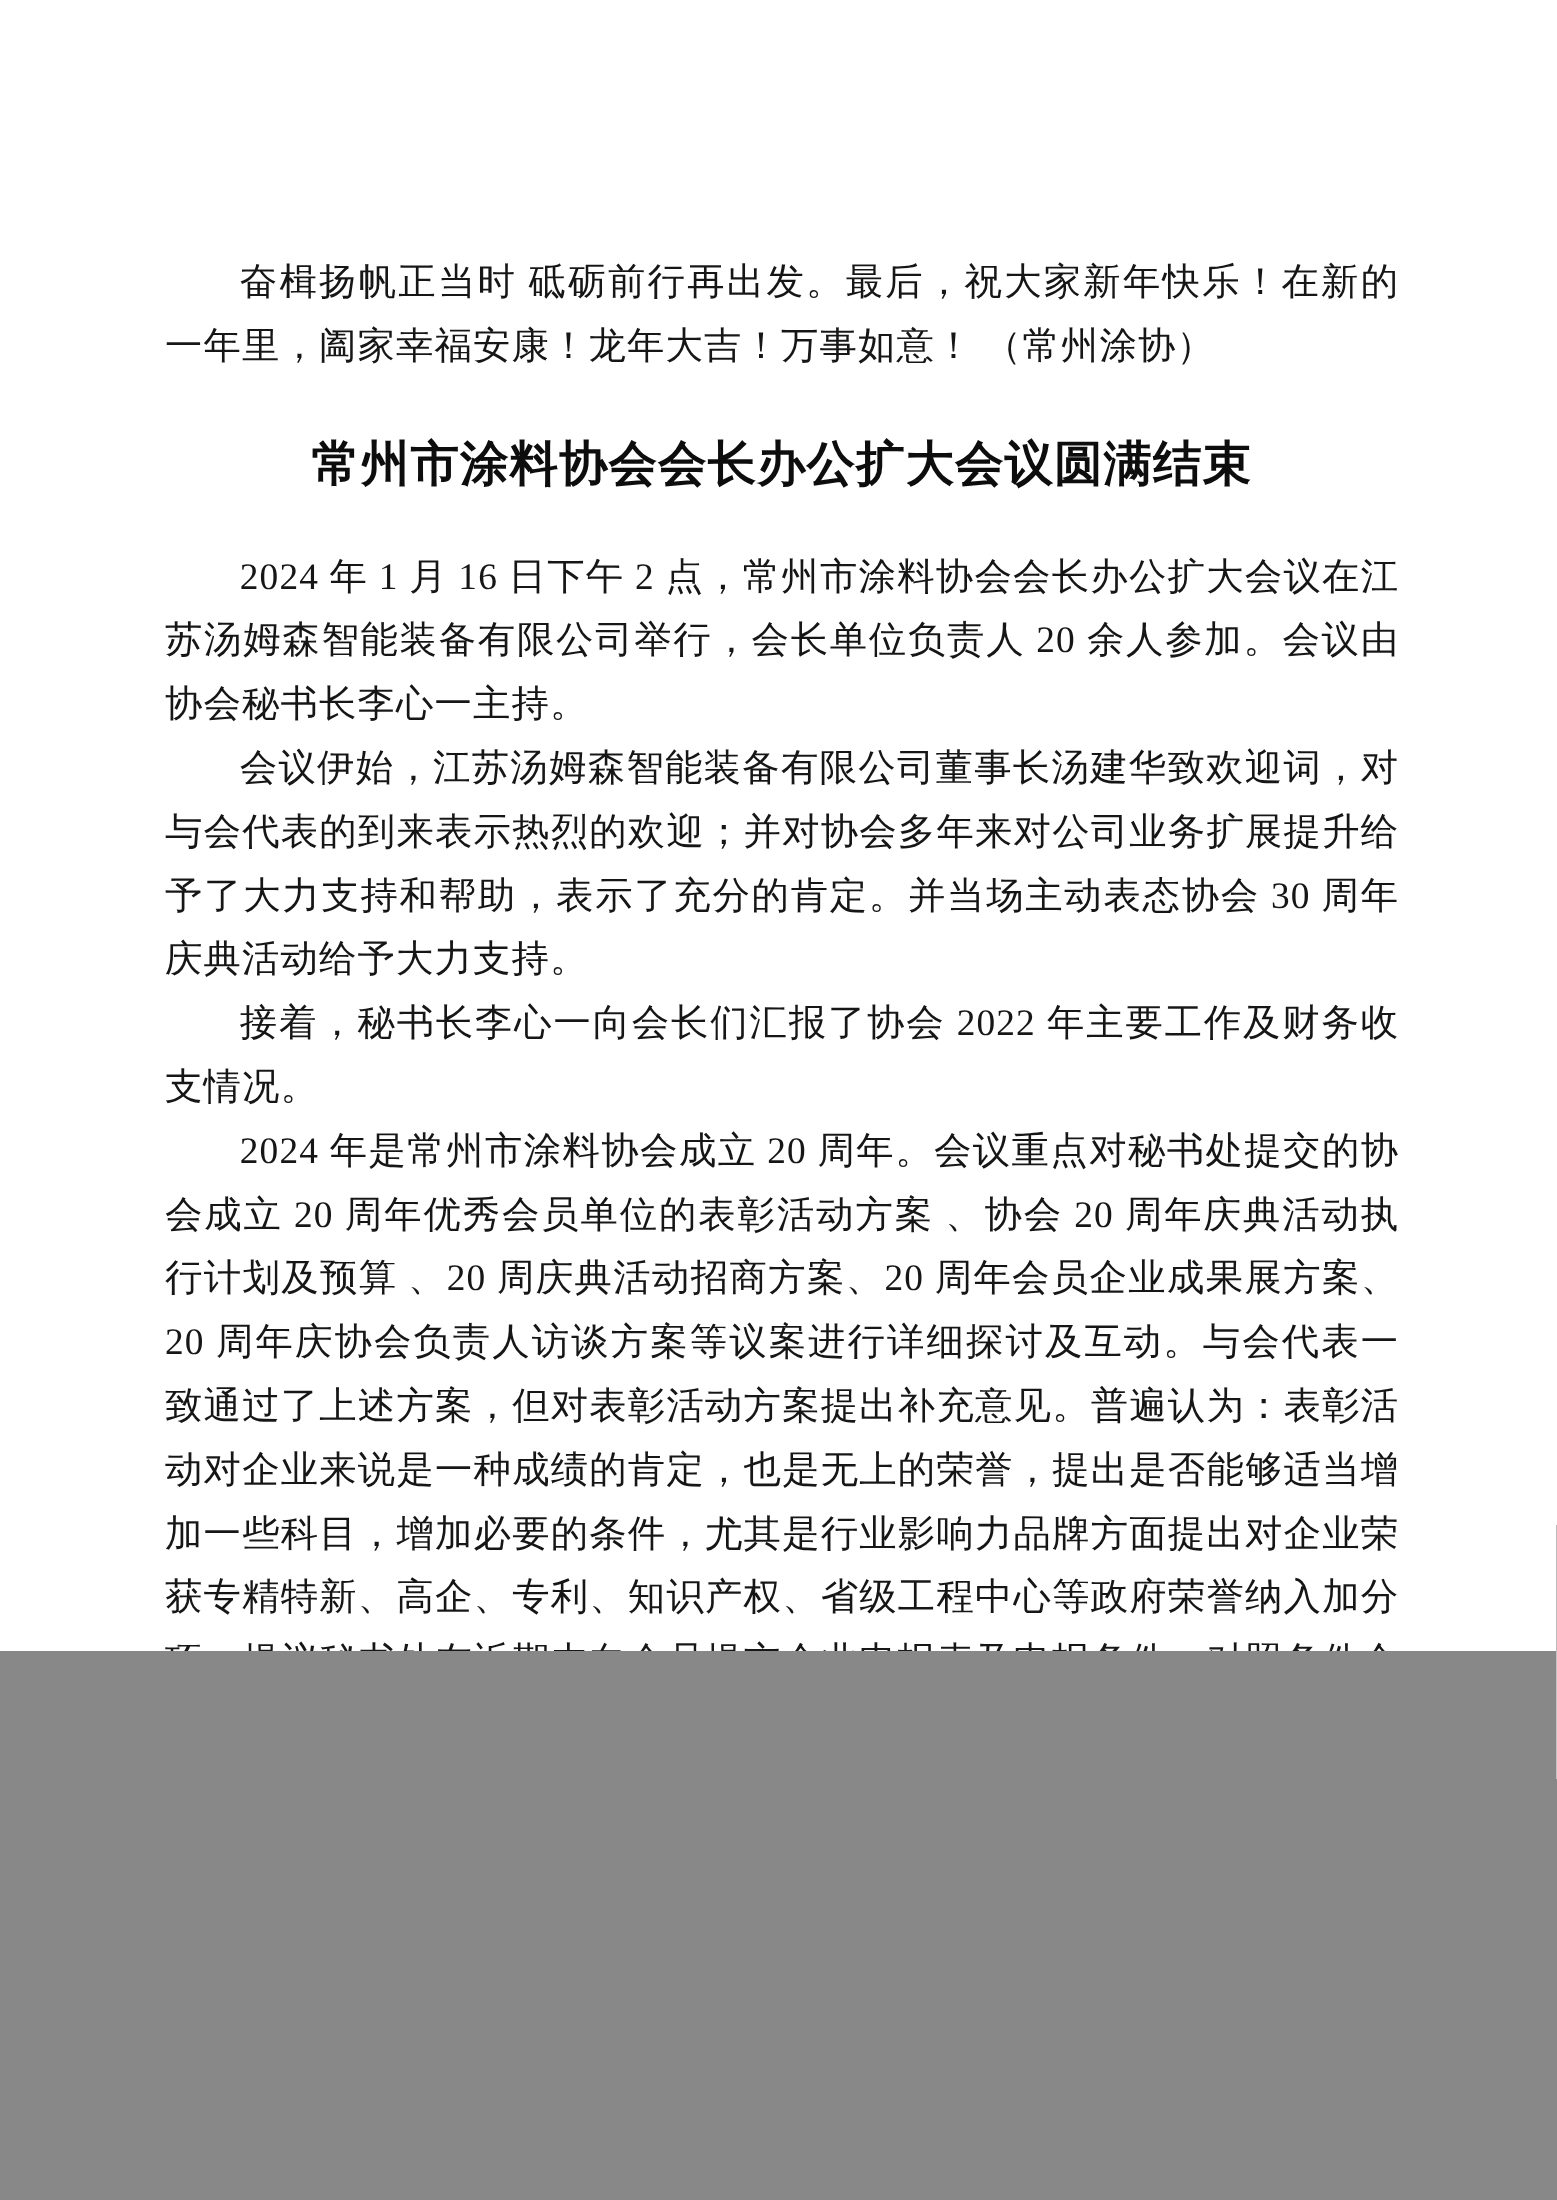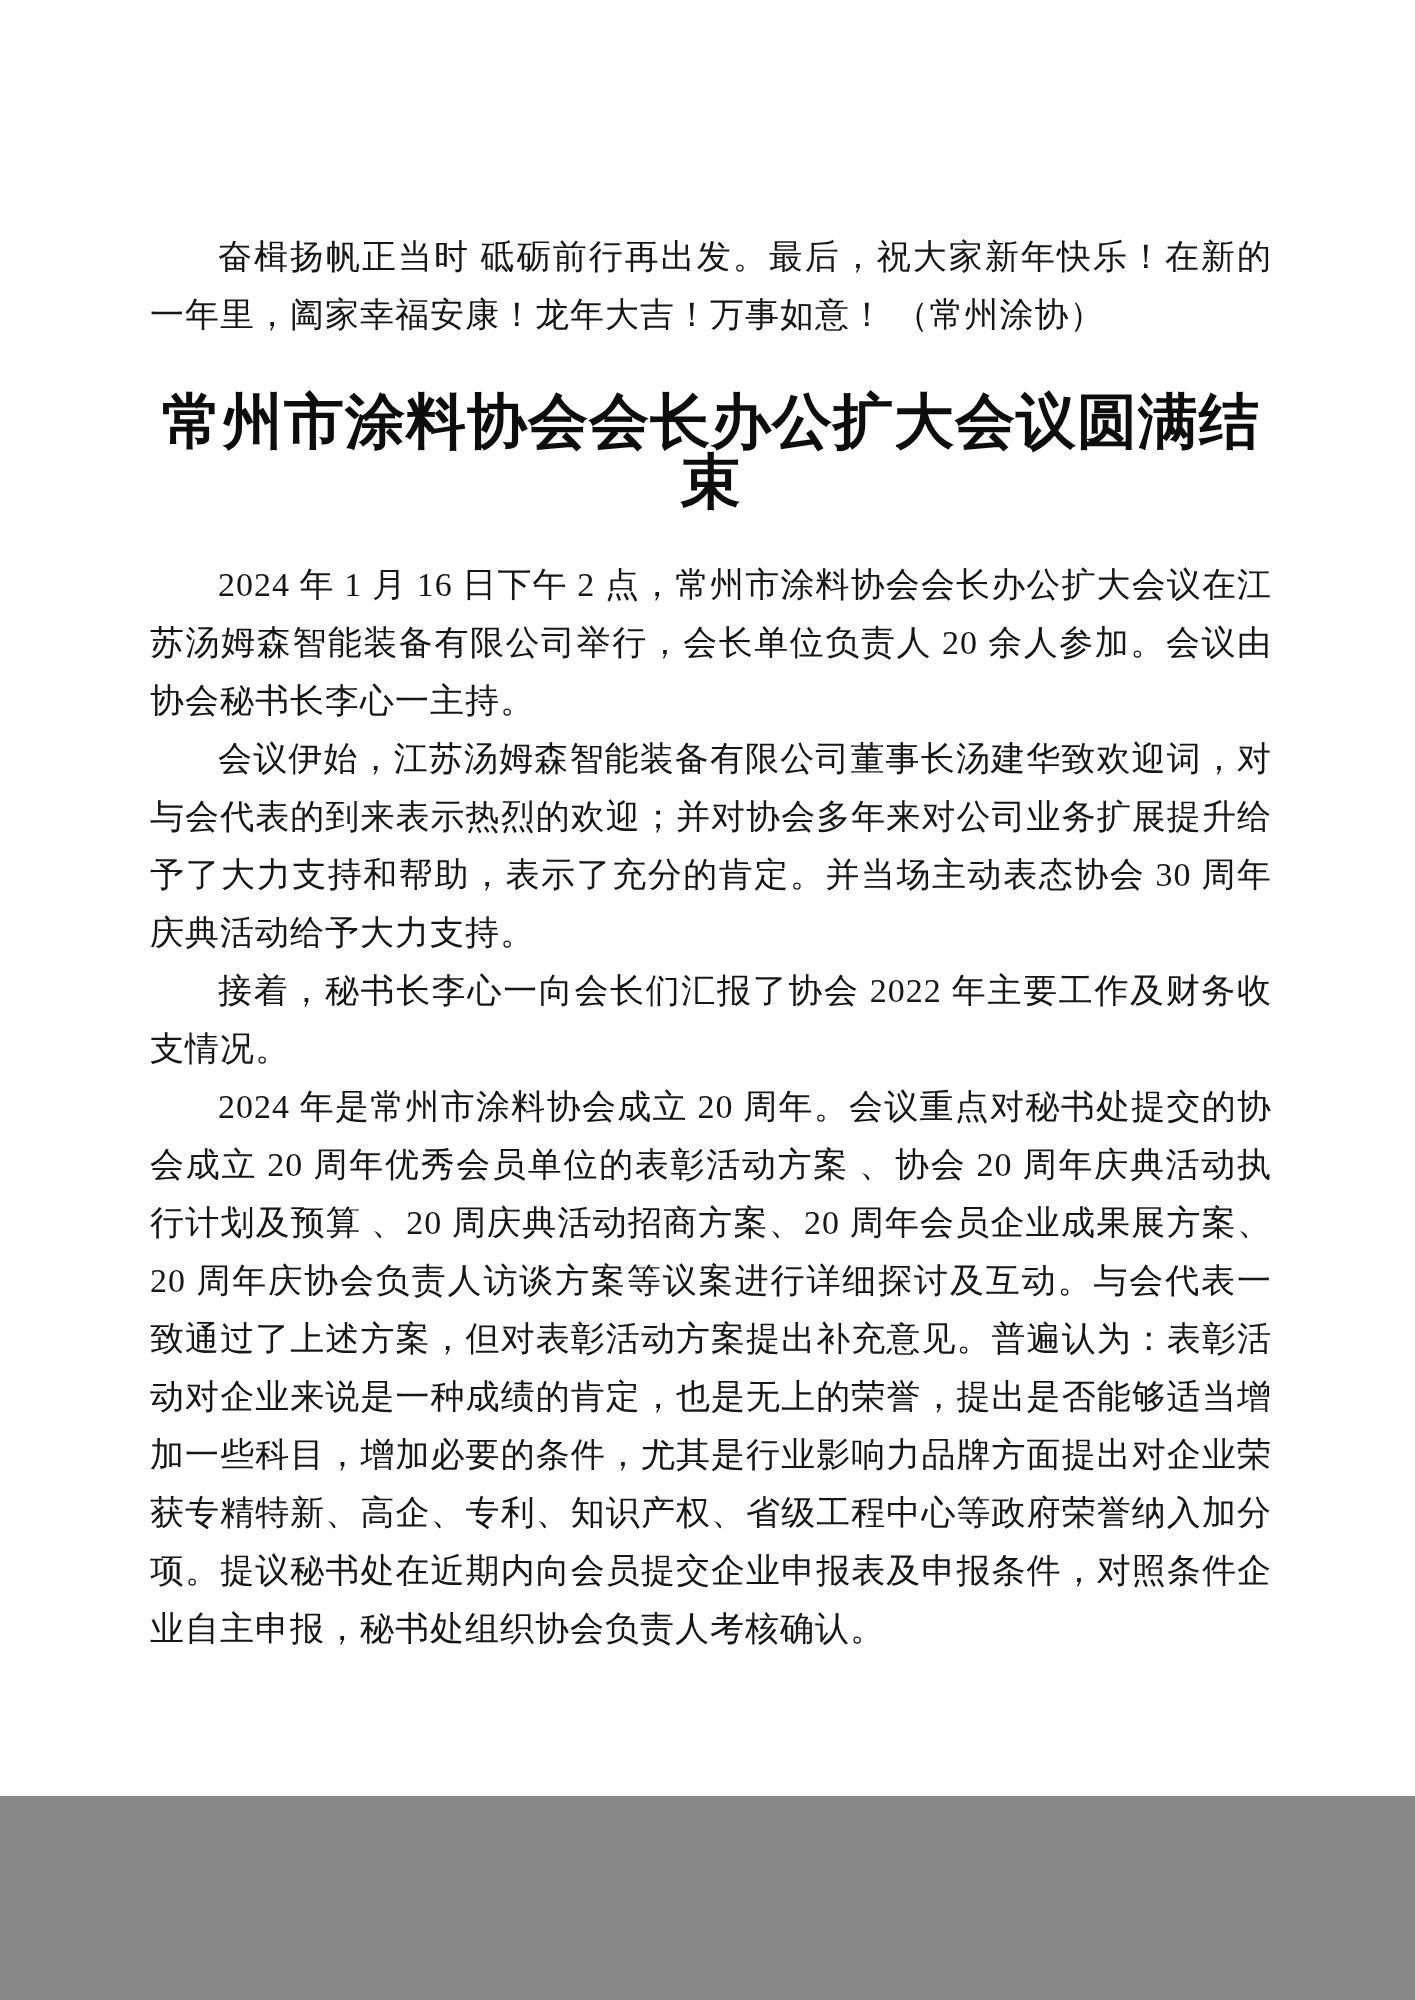--- a/index.html
+++ b/index.html
@@ -3,21 +3,21 @@
 <meta charset="utf-8">
 <style>
   html, body {
     margin: 0;
     padding: 0;
     background: #888;
   }
   .page {
     position: relative;
     width: 1415px;
-    height: 1796px;
+    height: 1501px;
     background: #ffffff;
     margin: 0 auto;
     overflow: hidden;
     color: #161616;
     font-family: "Liberation Serif", "DejaVu Serif", serif;
   }
   .content {
     position: absolute;
     top: 228px;
     left: 150px;
@@ -27,21 +27,21 @@
     margin: 0;
     font-size: 34px;
     line-height: 58px;
     text-align: justify;
     text-indent: 68px;
     letter-spacing: 1px;
     color: #161616;
   }
   .article-title {
     margin: 48px 0 44px 0;
-    font-size: 60px;
+    font-size: 44px;
     line-height: 60px;
     font-weight: 700;
     text-align: center;
     letter-spacing: 1px;
     color: #0d0d0d;
   }
   .page-number {
     position: absolute;
     top: 1796px;
     left: 0;

